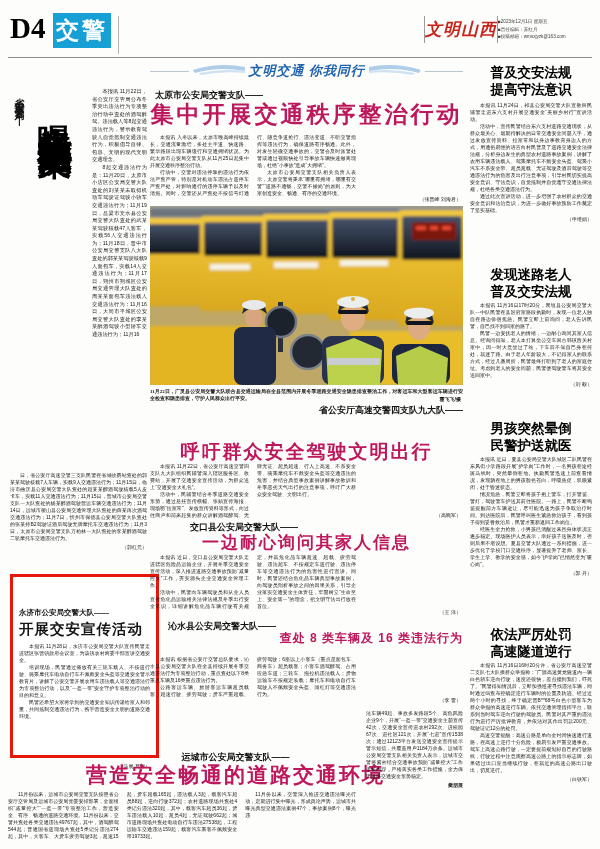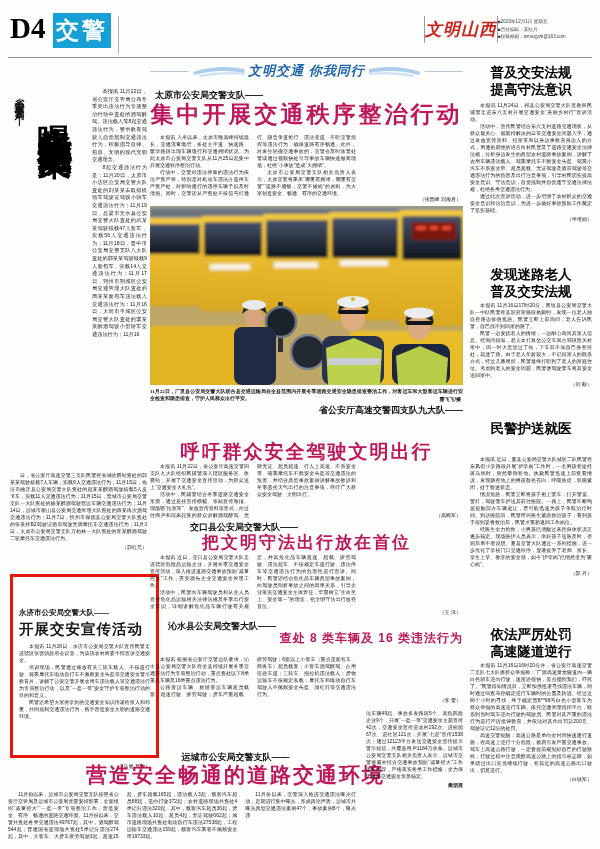--- a/index.html
+++ b/index.html
@@ -26,21 +26,21 @@
   .lf-head{left:31px;top:97px;writing-mode:vertical-rl;font-size:35px;font-weight:900;letter-spacing:2px;height:378px;color:#000;}
   .lf-col{left:92px;top:88px;width:55px;height:380px;font-size:5.2px;line-height:7.6px;}
   .lf-bottom{left:10px;top:472px;width:137px;height:92px;}
   
   .redbox{left:10px;top:574px;width:131px;height:168px;border:3px solid #e8150b;padding:5px 6px;box-sizing:content-box;background:#fff;}
   .redbox .k{font-size:7.5px;font-weight:bold;margin-top:26px;}
   .redbox .h{font-size:14.5px;font-weight:900;margin:2px 0 4px 0;letter-spacing:1px;}
   
   .slog-row{left:150px;top:62px;width:313px;height:19px;}
   .slog-line{position:absolute;left:0;right:0;top:9px;border-top:1px solid #b9c6d2;}
-  .slog-inner{position:absolute;left:50%;top:0;transform:translateX(-50%);background:#fdfdfb;display:flex;align-items:center;gap:4px;padding:0 4px;}
+  .slog-inner{position:absolute;left:50%;top:0;transform:translateX(-50%);background:#fdfdfb;display:flex;gap:4px;padding:0 4px;font-family:Liberation Serif, serif;}
   .slog-txt{font-size:13px;font-weight:900;font-style:italic;color:#1f63ae;white-space:nowrap;letter-spacing:1px;}
   
   .c-kick{left:150px;width:313px;}
   .c-head{left:150px;width:313px;text-align:center;}
   .credit{font-weight:bold;}
   .caption{font-family:"Liberation Serif",serif;font-weight:bold;}
   
   .r-head{left:470px;width:122px;text-align:center;font-size:13.5px;line-height:17px;font-weight:900;color:#000;}
   .r-body{left:470px;width:122px;}
   .photo-frame{left:150px;top:206px;width:313px;height:179px;overflow:hidden;background:#c9b67d;}
@@ -186,21 +186,21 @@
 
   <div class="abs c-kick kick" style="top:404px;text-align:right;">省公安厅高速交警四支队九大队——</div>
   <div class="abs c-head hl" style="top:439px;font-size:19px;letter-spacing:2px;">呼吁群众安全驾驶文明出行</div>
   <div class="abs bt cols3" style="left:150px;top:463px;width:313px;height:56px;">
       <p class="p">本报讯 11月22日，省公安厅高速交警四支队九大队组织民辅警深入辖区服务区、收费站，开展了交通安全宣传活动，为群众送上“交通安全大礼包”。</p>
       <p class="p">活动中，民辅警结合冬季道路交通安全形势，通过悬挂宣传横幅、张贴宣传海报、现场唠“拉家常”、发放宣传资料等形式，向过往商户和前来赶集的群众讲解酒驾醉驾、无牌无证、超员超速、行人上高速、不系安全带、骑乘摩托车不戴安全头盔等交通违法的危害，并结合典型事故案例讲解事故教训和冬季恶劣天气出行的注意事项，呼吁广大群众安全驾驶、文明出行。</p>
     </div>
   <div class="byl" style="top:512px;right:139px;">（高晓军）</div>
 
   <div class="abs c-kick kick" style="top:521px;padding-left:40px;box-sizing:border-box;">交口县公安局交警大队——</div>
-  <div class="abs c-head hl" style="top:531px;font-size:17px;letter-spacing:2px;">把文明守法出行放在首位</div>
+  <div class="abs c-head hl" style="top:531px;font-size:17px;letter-spacing:2px;">一边耐心询问其家人信息</div>
   <div class="abs bt cols3" style="left:150px;top:554px;width:313px;height:62px;">
       <p class="p">本报讯 近日，交口县公安局交警大队走进辖区危险品运输企业，开展冬季交通安全宣传活动，深入推进道路交通事故预防“减量控大”工作，夯实源头企业交通安全管理工作。</p>
       <p class="p">活动中，民警向车辆驾驶员和从业人员宣传危化品运输相关法律法规及冬季出行安全常识，详细讲解危化品车辆行驶有关规定，并就危化品车辆超速、超载、疲劳驾驶、违法超车、不按规定车道行驶、违法停车等交通违法行为的危害性进行宣讲。同时，民警还结合危化品车辆典型事故案例，向驾驶员剖析事故之间的因果关系，引导企业落实交通安全主体责任，牢固树立“生命至上、安全第一”的理念，把文明守法出行放在首位。</p>
     </div>
   <div class="byl" style="top:609px;right:139px;">（王 洋）</div>
 
   <div class="abs c-kick kick" style="top:620px;padding-left:18px;box-sizing:border-box;">沁水县公安局交警大队——</div>
   <div class="abs c-head hl" style="top:630px;font-size:12px;letter-spacing:1px;text-align:right;">查处 8 类车辆及 16 类违法行为</div>
   <div class="abs bt cols3" style="left:150px;top:656px;width:313px;height:46px;">
       <p class="p">本报讯 根据省公安厅交警总队要求，沁水县公安局交警大队在全县持续开展冬季交通违法行为专项整治行动，重点查处以下8类重点车辆及16类重点违法行为。</p>
@@ -231,20 +231,21 @@
   <div class="abs r-head" style="top:266px;">
     <div>发现迷路老人</div>
     <div>普及交安法规</div>
   </div>
   <div class="abs r-body bt" style="top:302px;height:112px;">
     <span><p class="p">本报讯 11月16日17时20分，襄垣县公安局交警大队一中队民警在县区府家路段执勤时，发现一位老人独自在路边徘徊焦急。民警立即上前询问，老人告诉民警，自己找不到回家的路了。</p><p class="p">民警一边安抚老人的情绪，一边耐心询问其家人信息。经询问得知，老人本打算坐公交车回古韩镇西关村家中，因一时大意坐过了站，下车后不知自己身在何处，就迷了路。由于老人年龄较大，不记得家人的联系方式，经过几番周折，民警最终打听到了老人的家庭住址。考虑到老人的安全问题，民警便驾驶警车将其安全送回家中。</p></span>
     <div class="byl-flow">（刘 毅）</div>
   </div>
 
   <div class="abs r-head" style="top:420px;">
+    <div>男孩突然晕倒</div>
     <div>民警护送就医</div>
   </div>
   <div class="abs r-body bt" style="top:456px;height:162px;">
     <span><p class="p">本报讯 近日，夏县公安局交警大队城区二队民警在东风街小学路段开展“护学岗”工作时，一名男孩在途经斑马线时，突然晕倒在地。执勤民警迅速上前查看情况，发现躺在地上的男孩脸色苍白，呼吸急促，双眼紧闭，处于昏迷状态。</p><p class="p">情况危急，民警立即将孩子抱上警车，打开警笛、警灯，驾驶警车护送其前往医院。一路上，民警不断鸣笛提醒前方车辆避让，尽可能迅速为孩子争取治疗时间。到达医院后，民警呼叫医生紧急救治孩子，看到孩子得到妥善救治后，民警才重新返回工作岗位。</p><p class="p">经医生全力抢救，小男孩已清醒过来且身体状况正逐步稳定。现场医护人员表示，幸好孩子送医及时，否则后果不堪设想。夏县交警大队通过一系列措施，进一步优化了学校门口交通秩序，显著提升了老师、家长、学生上学、教学的安全感，如今“护学岗”已悄然变为“暖心岗”。</p></span>
     <div class="byl-flow">（郭 丹）</div>
   </div>
 
   <div class="abs r-head" style="top:626px;">
     <div>依法严厉处罚</div>
     <div>高速隧道逆行</div>

